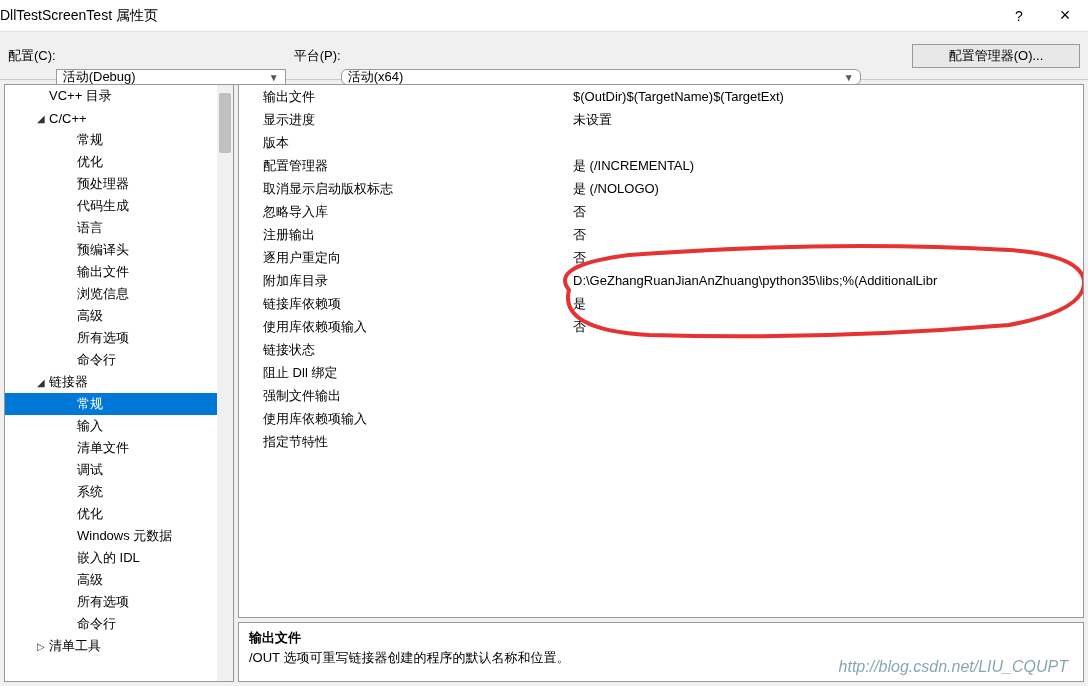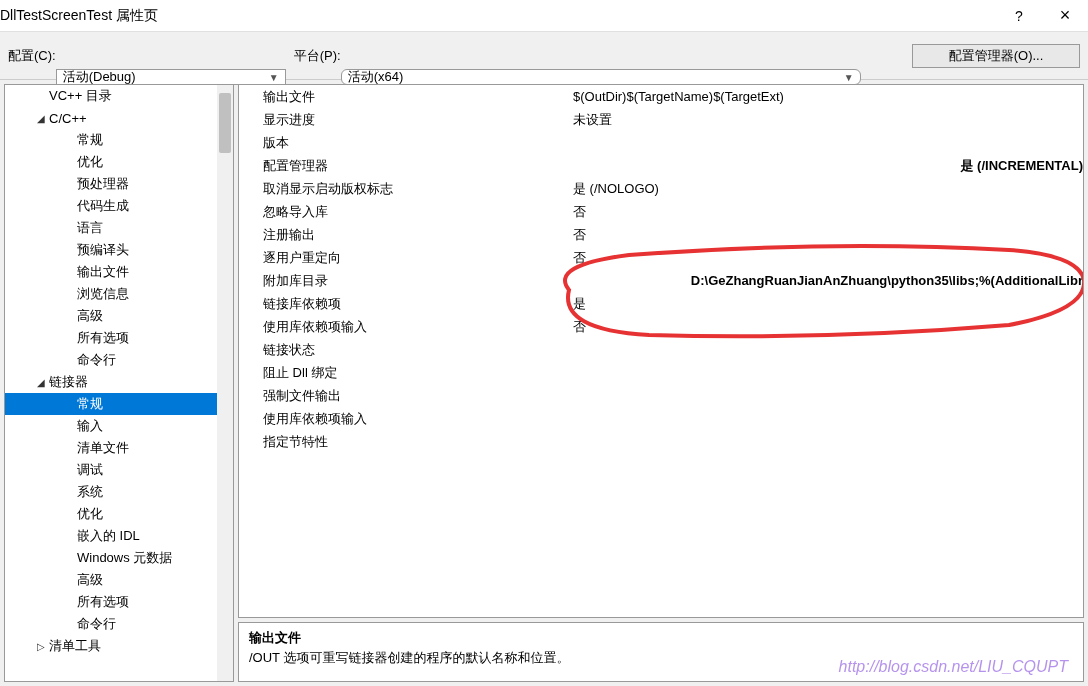--- a/index.html
+++ b/index.html
@@ -28,27 +28,27 @@
     .tree-item.level3 { padding-left: 60px; }
     .tree-item.selected { background: #0078d7; color: #fff; }
     .tree-arrow { display: inline-block; width: 12px; font-size: 10px; color: #333; }
     
     .right-panel { flex: 1; display: flex; flex-direction: column; margin: 4px 4px 4px 0; }
     
     .props-grid { flex: 1; background: #fff; border: 1px solid #999; overflow: hidden; position: relative; }
     .props-row { display: flex; height: 23px; align-items: center; }
     .props-label { width: 330px; padding-left: 24px; }
     .props-value { flex: 1; padding-left: 4px; white-space: nowrap; overflow: hidden; }
-    .props-value.bold { font-weight: bold; text-align: right; }
+    .props-value.bold { font-weight: normal; }
     
     .desc-panel { height: 60px; background: #fff; border: 1px solid #999; margin-top: 4px; padding: 6px 10px; }
     .desc-title { font-weight: bold; margin-bottom: 2px; }
     .desc-text { font-size: 13px; }
     
-    .watermark { position: absolute; bottom: 10px; right: 20px; color: #6d28d9; font-size: 16px; font-style: italic; opacity: 0.5; pointer-events: none; }
+    .watermark { position: absolute; bottom: 10px; right: 20px; color: #0c4a6e; font-size: 16px; font-style: italic; opacity: 0.5; pointer-events: none; }
     
     .annotation { position: absolute; pointer-events: none; }
   </style>
 </head>
 <body>
 
 <div class="titlebar">
   <span class="titlebar-title">DllTestScreenTest 属性页</span>
   <span class="titlebar-btn">?</span>
   <span class="titlebar-btn titlebar-close">×</span>
@@ -147,25 +147,25 @@
         <div class="tree-item level3">
           <span class="tree-arrow"></span>
           <span>系统</span>
         </div>
         <div class="tree-item level3">
           <span class="tree-arrow"></span>
           <span>优化</span>
         </div>
         <div class="tree-item level3">
           <span class="tree-arrow"></span>
+          <span>Windows 元数据</span>
+        </div>
+        <div class="tree-item level3">
+          <span class="tree-arrow"></span>
           <span>嵌入的 IDL</span>
-        </div>
-        <div class="tree-item level3">
-          <span class="tree-arrow"></span>
-          <span>Windows 元数据</span>
         </div>
         <div class="tree-item level3">
           <span class="tree-arrow"></span>
           <span>高级</span>
         </div>
         <div class="tree-item level3">
           <span class="tree-arrow"></span>
           <span>所有选项</span>
         </div>
         <div class="tree-item level3">

